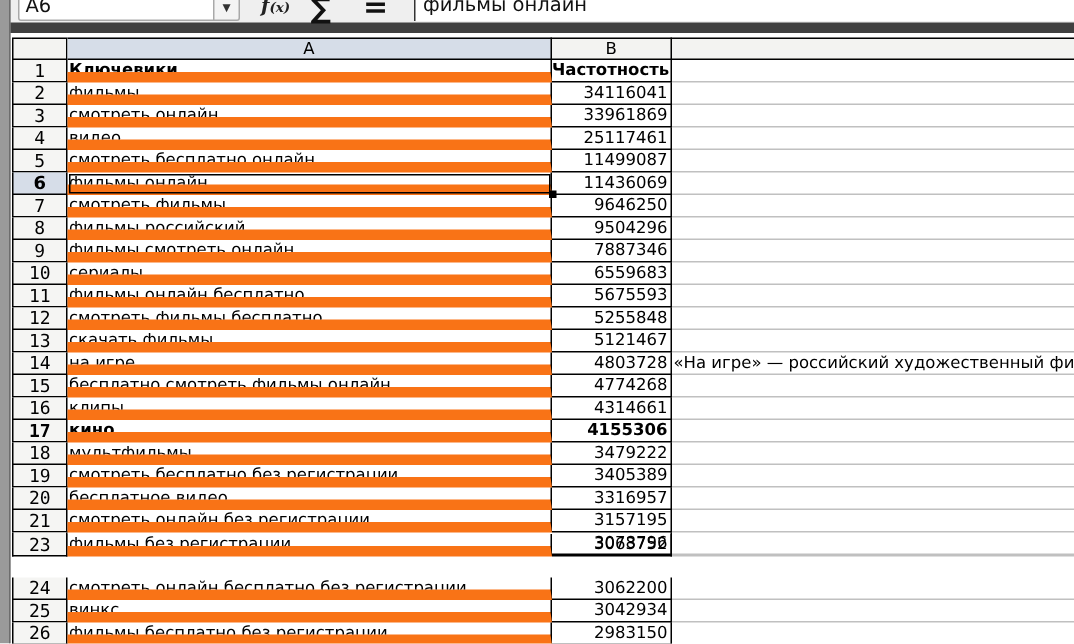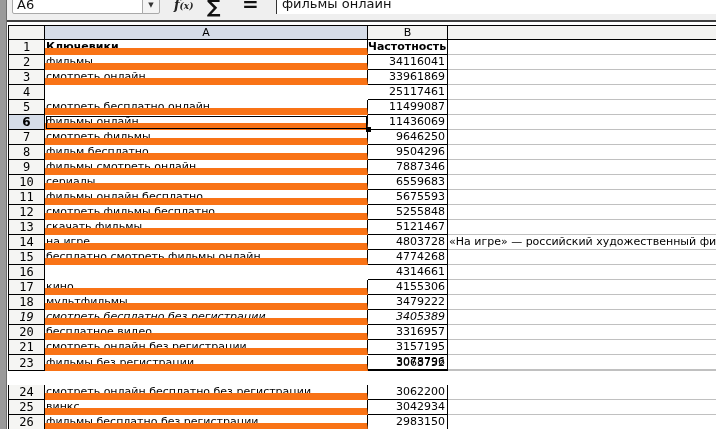--- a/index.html
+++ b/index.html
@@ -1,19 +1,19 @@
 <!DOCTYPE html>
 <html><head>
 <meta charset="utf-8">
 <style>
   * { box-sizing: border-box; margin: 0; padding: 0; }
   html, body { width: 716px; height: 429px; overflow: hidden; background: #fff; }
   body { font-family: "DejaVu Sans", sans-serif; font-size: 11px; color: #000; position: relative; }
 
-  .formula-bar { position: absolute; left: 0; top: 0; width: 716px; height: 22px; background: #efefef; border-bottom: 2px solid #404040; }
+  .formula-bar { position: absolute; left: 0; top: 0; width: 716px; height: 22px; background: #efefef; border-bottom: 7px solid #404040; }
   .left-edge { position: absolute; left: 0; top: 0; width: 7px; height: 429px; background: #9a9a9a; border-right: 1px solid #6d6d6d; z-index: 5; }
   .name-box { position: absolute; left: 12px; top: -4px; width: 132px; height: 18px; background: #fff; border: 1px solid #a9a9a9; border-radius: 2px; font-size: 13px; padding: 0 0 0 4px; line-height: 16px; color: #111; }
   .name-box-drop { position: absolute; left: 142px; top: -4px; width: 18px; height: 18px; background: #f4f4f4; border: 1px solid #a9a9a9; border-radius: 0 2px 2px 0; display:flex; align-items:center; justify-content:center; font-size: 7px; color: #333; }
   .fx-icon { position: absolute; left: 174px; top: -3px; font-family: "DejaVu Serif", serif; font-style: italic; font-weight: bold; font-size: 13px; color: #222; }
   .fx-icon small { font-size: 9px; }
   .sum-icon { position: absolute; left: 207px; top: -5px; font-size: 19px; font-weight: bold; color: #111; }
   .eq-icon { position: absolute; left: 242px; top: -8px; font-size: 20px; font-weight: bold; color: #111; }
   .formula-input { position: absolute; left: 276px; top: -4px; width: 440px; height: 18px; background: #fff; border-left: 1px solid #333; font-size: 13px; padding-left: 5px; line-height: 16px; color: #111; }
 
   .grid { position: absolute; left: 8px; top: 25px; }
@@ -65,20 +65,21 @@
         <div class="cellRest"></div>
       </div>
       <div class="row" style="top: 45px;">
         <div class="rownum">3</div>
         <div class="cellA">смотреть <span class="spell">онлайн</span></div>
         <div class="cellB">33961869</div>
         <div class="cellRest"></div>
       </div>
       <div class="row" style="top: 60px;">
         <div class="rownum">4</div>
+        <div class="cellA">видео</div>
         <div class="cellB">25117461</div>
         <div class="cellRest"></div>
       </div>
       <div class="row" style="top: 75px;">
         <div class="rownum">5</div>
         <div class="cellA">смотреть бесплатно <span class="spell">онлайн</span></div>
         <div class="cellB">11499087</div>
         <div class="cellRest"></div>
       </div>
       <div class="row" style="top: 90px;">
@@ -89,21 +90,21 @@
         <div class="fill-handle"></div>
       </div>
       <div class="row" style="top: 105px;">
         <div class="rownum">7</div>
         <div class="cellA">смотреть фильмы</div>
         <div class="cellB">9646250</div>
         <div class="cellRest"></div>
       </div>
       <div class="row" style="top: 120px;">
         <div class="rownum">8</div>
-        <div class="cellA">фильм бесплатно</div>
+        <div class="cellA">фильмы российский</div>
         <div class="cellB">9504296</div>
         <div class="cellRest"></div>
       </div>
       <div class="row" style="top: 135px;">
         <div class="rownum">9</div>
         <div class="cellA">фильмы смотреть <span class="spell">онлайн</span></div>
         <div class="cellB">7887346</div>
         <div class="cellRest"></div>
       </div>
       <div class="row" style="top: 150px;">
@@ -137,36 +138,37 @@
         <div class="cellRest">«На игре» — российский художественный фильм</div>
       </div>
       <div class="row" style="top: 225px;">
         <div class="rownum">15</div>
         <div class="cellA">бесплатно смотреть фильмы <span class="spell">онлайн</span></div>
         <div class="cellB">4774268</div>
         <div class="cellRest"></div>
       </div>
       <div class="row" style="top: 240px;">
         <div class="rownum">16</div>
+        <div class="cellA">клипы</div>
         <div class="cellB">4314661</div>
         <div class="cellRest"></div>
       </div>
-      <div class="row" style="top: 255px;">
+      <div class="row" style="top: 255px; font-weight: bold;">
         <div class="rownum">17</div>
         <div class="cellA">кино</div>
         <div class="cellB">4155306</div>
         <div class="cellRest"></div>
       </div>
       <div class="row" style="top: 270px;">
         <div class="rownum">18</div>
         <div class="cellA">мультфильмы</div>
         <div class="cellB">3479222</div>
         <div class="cellRest"></div>
       </div>
-      <div class="row" style="top: 285px; font-style: italic;">
+      <div class="row" style="top: 285px;">
         <div class="rownum">19</div>
         <div class="cellA">смотреть бесплатно без регистрации</div>
         <div class="cellB">3405389</div>
         <div class="cellRest"></div>
       </div>
       <div class="row" style="top: 300px; padding-left: 37px;">
         <div class="rownum">20</div>
         <div class="cellA">бесплатное видео</div>
         <div class="cellB">3316957</div>
         <div class="cellRest"></div>

